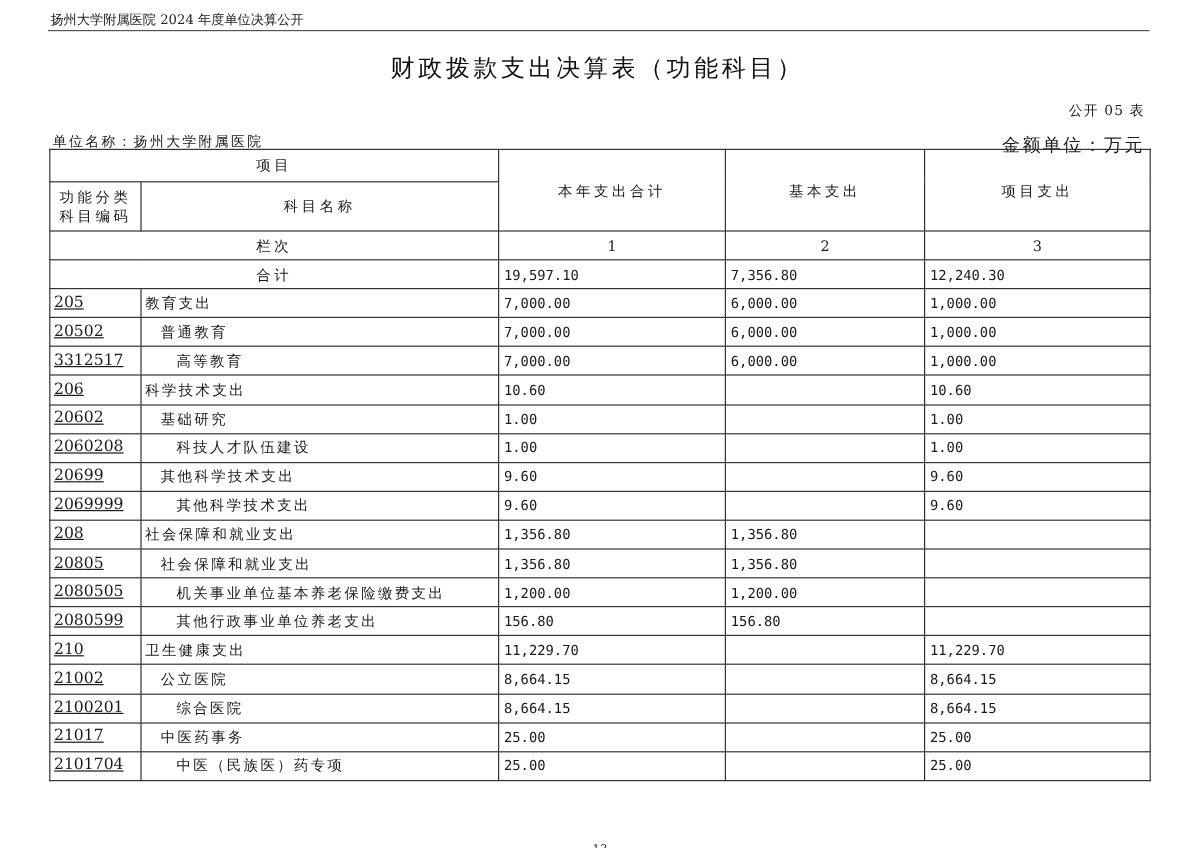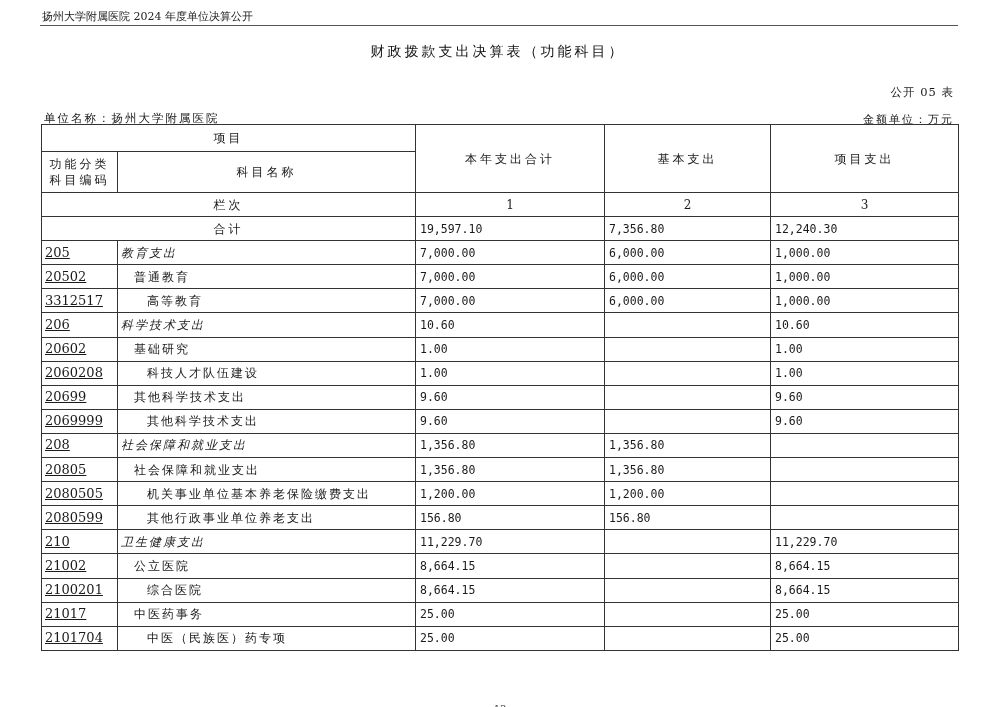--- a/index.html
+++ b/index.html
@@ -29,21 +29,21 @@
       right: 42px;
       top: 25px;
       border-top: 1px solid #555;
     }
     .doc-title {
       position: absolute;
       left: 0;
       right: 4px;
       top: 43px;
       text-align: center;
-      font-size: 14px;
+      font-size: 20px;
       letter-spacing: 3px;
       color: #111;
     }
     .form-no {
       position: absolute;
       right: 46px;
       top: 85px;
       font-size: 11.5px;
       letter-spacing: 1px;
     }
@@ -51,21 +51,21 @@
       position: absolute;
       left: 44px;
       top: 111px;
       font-size: 11.5px;
       letter-spacing: 2px;
     }
     .amount-unit {
       position: absolute;
       right: 46px;
       top: 112px;
-      font-size: 11px;
+      font-size: 15px;
       letter-spacing: 2px;
     }
     table.budget {
       position: absolute;
       left: 41px;
       top: 124px;
       width: 917px;
       border-collapse: collapse;
       table-layout: fixed;
       font-size: 12px;
@@ -78,21 +78,21 @@
       overflow: hidden;
       white-space: nowrap;
     }
     table.budget tr.hdr1 td { height: 26px; }
     table.budget tr.hdr2 td { height: 40px; }
     .c { text-align: center; }
     .r { padding-right: 3px !important; }
     .hdr-text { letter-spacing: 3px; }
     .code { font-size: 13px; padding-left: 3px !important; text-decoration: underline; }
     .name { letter-spacing: 2px; }
-    .lvl1 { padding-left: 3px !important; font-style: italic; }
+    .lvl1 { padding-left: 3px !important; }
     .lvl2 { padding-left: 16px !important; }
     .lvl3 { padding-left: 29px !important; }
     .num { font-family: "DejaVu Sans Mono", "Liberation Mono", monospace; font-size: 11.5px; }
     .thick-top td { border-top: 2px solid #333; }
     .page-no {
       position: absolute;
       left: 0;
       right: 0;
       top: 703px;
       text-align: center;

